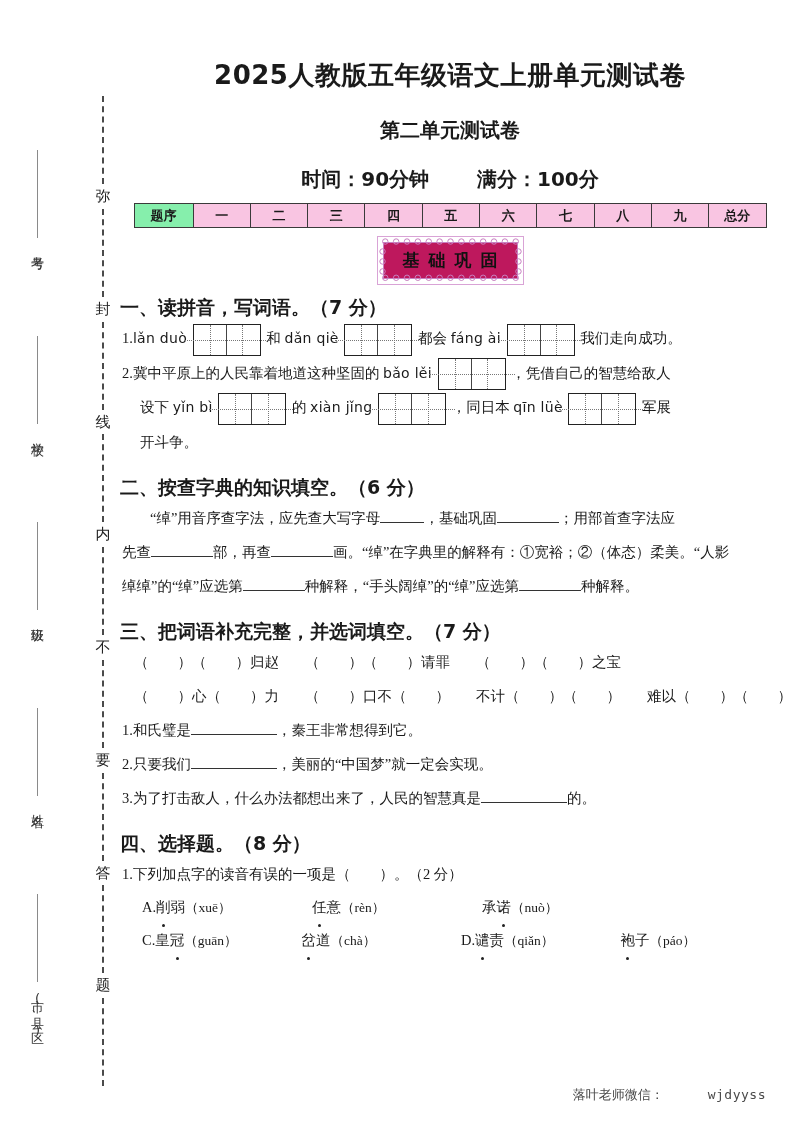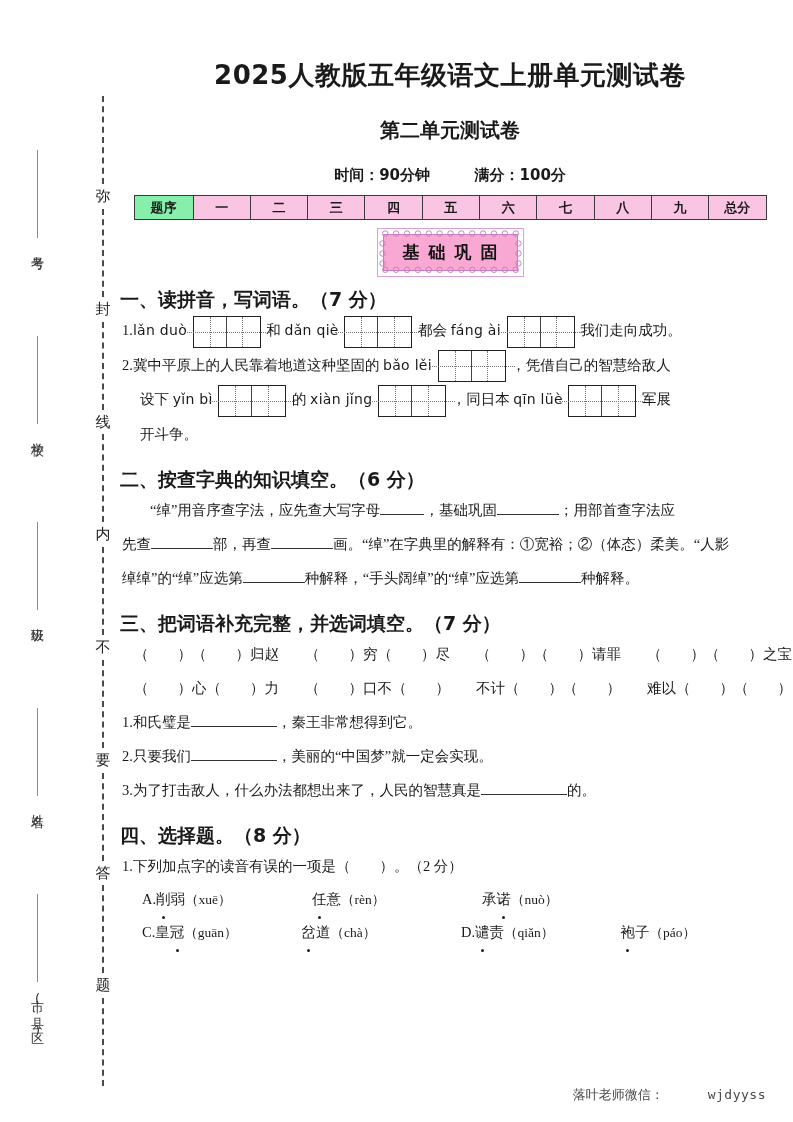--- a/index.html
+++ b/index.html
@@ -95,21 +95,21 @@
   }
   .doc-subtitle {
     text-align: center;
     font-size: 20px;
     font-weight: bold;
     margin-top: 24px;
     font-family: "DejaVu Sans", sans-serif;
   }
   .exam-meta {
     text-align: center;
-    font-size: 15px;
+    font-size: 20px;
     font-weight: bold;
     margin-top: 22px;
     font-family: "DejaVu Sans", sans-serif;
   }
   .exam-meta .gap { display: inline-block; width: 34px; }
 
   
   .score-table {
     border-collapse: collapse;
     margin: 10px auto 0 auto;
@@ -131,21 +131,21 @@
 
   
   .banner-wrap {
     display: flex;
     justify-content: center;
     margin-top: 14px;
   }
   .banner {
     position: relative;
     padding: 6px 10px;
-    background: #f9a8d4;
+    background: #be185d;
     border: 1px solid #c77fc0;
     box-shadow: 0 0 0 5px #ffffff, 0 0 0 6px #d9a3d6;
   }
   .banner-scallop {
     position: absolute;
     left: -6px; right: -6px; top: -6px; bottom: -6px;
     pointer-events: none;
   }
   .banner-text {
     font-size: 17px;
@@ -435,21 +435,20 @@
       <span>先查</span><span class="ul-blank b-md"></span><span>部，再查</span><span class="ul-blank b-md"></span><span>画。“绰”在字典里的解释有：①宽裕；②（体态）柔美。“人影</span>
     </div>
     <div>
       <span>绰绰”的“绰”应选第</span><span class="ul-blank b-md"></span><span>种解释，“手头阔绰”的“绰”应选第</span><span class="ul-blank b-md"></span><span>种解释。</span>
     </div>
   </div>
 
   <div class="qsec">三、把词语补充完整，并选词填空。（7 分）</div>
   <div class="idiom-row">
     <span class="idiom-item">（　　）（　　）归赵</span>
-    <span class="idiom-item">（　　）穷（　　）尽</span>
     <span class="idiom-item">（　　）（　　）请罪</span>
     <span class="idiom-item">（　　）（　　）之宝</span>
   </div>
   <div class="idiom-row">
     <span class="idiom-item">（　　）心（　　）力</span>
     <span class="idiom-item">（　　）口不（　　）</span>
     <span class="idiom-item">不计（　　）（　　）</span>
     <span class="idiom-item">难以（　　）（　　）</span>
   </div>
 

